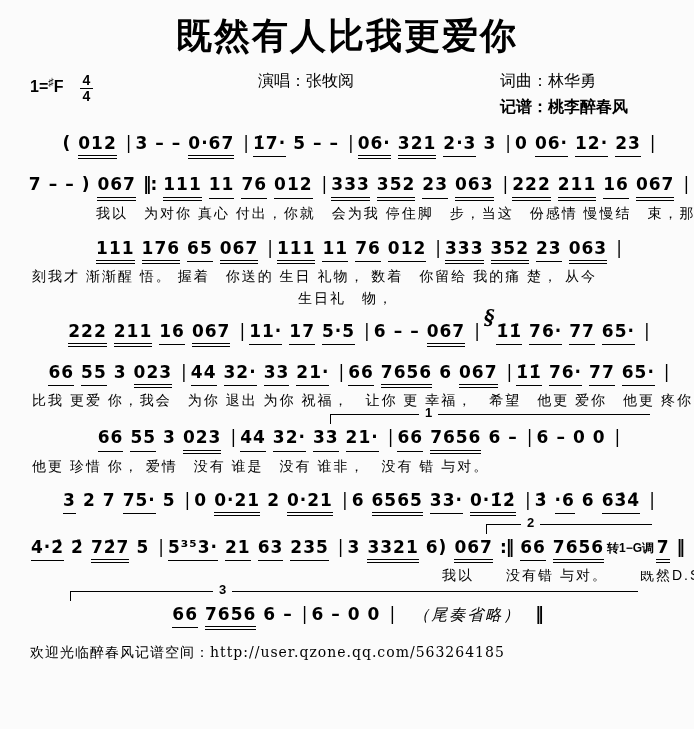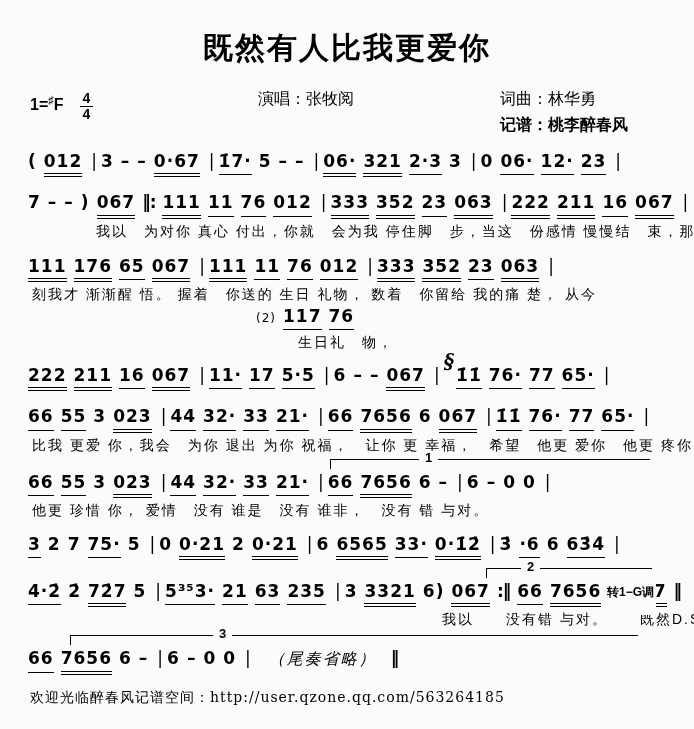--- a/index.html
+++ b/index.html
@@ -3,39 +3,39 @@
 <meta charset="utf-8">
 <style>
   html,body{margin:0;padding:0;}
   body{
     width:694px;height:729px;overflow:hidden;
     background:#fbfbfb;color:#000;
     font-family:"Liberation Sans","DejaVu Sans",sans-serif;
   }
   .page{position:relative;width:694px;height:729px;}
   .title{
-    text-align:center;font-size:30px;font-weight:bold;
-    margin:16px;padding-top:12px;letter-spacing:2px;
+    text-align:center;font-size:36px;font-weight:bold;
+    margin:0;padding-top:12px;letter-spacing:2px;
     font-family:"DejaVu Sans",sans-serif;
   }
   .meta{position:relative;height:58px;margin-top:6px;font-size:16px;padding-left:36px;}
   .keysig{position:absolute;left:30px;top:6px;font-weight:bold;font-size:16px;white-space:nowrap;}
   .keysig sup{font-size:11px;}
   .tsig{display:inline-block;vertical-align:middle;text-align:center;font-size:14px;font-weight:bold;margin-left:16px;line-height:1.05;}
   .tsig .num{display:block;border-bottom:1.5px solid #000;padding:0 3px;}
   .tsig .den{display:block;}
   .singer{position:absolute;left:258px;top:4px;}
   .composer{position:absolute;left:500px;top:4px;}
   .notator{position:absolute;left:500px;top:30px;font-weight:bold;}
 
   #score{margin-top:2px;}
   .system{margin-top:15px;}
   .music{
     font-family:"DejaVu Sans",sans-serif;font-weight:bold;font-size:17px;
-    padding-left:28px;white-space:nowrap;letter-spacing:1px;line-height:1.25;
+    padding-left:28px;white-space:nowrap;letter-spacing:1px;line-height:1.25;text-align:center;
   }
   .tok{display:inline-block;margin-right:7px;padding-bottom:2px;}
   .u1{border-bottom:1.5px solid #000;}
   .u2{border-bottom:4px double #000;padding-bottom:1px;}
   .k-bar{margin:0 3px 0 2px;font-weight:normal;}
   .k-rep{letter-spacing:-1px;}
   .k-segno{font-family:"DejaVu Serif",serif;font-style:italic;font-size:20px;position:relative;top:-13px;margin-right:1px;}
   .k-small{font-size:12px;font-weight:normal;align-self:flex-end;}
   .k-small-italic{font-size:16px;font-weight:normal;font-style:italic;letter-spacing:2px;font-family:"DejaVu Serif",serif;margin-left:14px;margin-right:14px;}
   .lyrics{font-size:14px;padding-left:32px;margin-top:4px;letter-spacing:2px;white-space:nowrap;}
@@ -88,21 +88,20 @@
       </div>
       <div class="system sys-line2">
         <div class="music"><span class="tok">7</span><span class="tok">–</span><span class="tok">–</span><span class="tok">)</span><span class="tok u2">067</span><span class="tok k-rep">‖:</span><span class="tok u2">111</span><span class="tok u1">11</span><span class="tok u1">76</span><span class="tok u1">012</span><span class="tok k-bar">|</span><span class="tok u2">333</span><span class="tok u2">352</span><span class="tok u1">23</span><span class="tok u2">063</span><span class="tok k-bar">|</span><span class="tok u2">222</span><span class="tok u2">211</span><span class="tok u1">16</span><span class="tok u2">067</span><span class="tok k-bar">|</span></div>
         <div class="lyrics">我以　为对你 真心 付出，你就　会为我 停住脚　步，当这　份感情 慢慢结　束，那一</div>
       </div>
       <div class="system sys-line3">
         <div class="music"><span class="tok u2">111</span><span class="tok u2">176</span><span class="tok u1">65</span><span class="tok u2">067</span><span class="tok k-bar">|</span><span class="tok u2">111</span><span class="tok u1">11</span><span class="tok u1">76</span><span class="tok u1">012</span><span class="tok k-bar">|</span><span class="tok u2">333</span><span class="tok u2">352</span><span class="tok u1">23</span><span class="tok u2">063</span><span class="tok k-bar">|</span></div>
         <div class="lyrics">刻我才 渐渐醒 悟。 握着　你送的 生日 礼物， 数着　你留给 我的痛 楚， 从今</div>
       </div>
       <div class="system sys-line3b">
-        <div class="music"><span class="tok k-small">(2)</span><span class="tok u1">117</span><span class="tok u1">76</span></div>
         <div class="lyrics">生日礼　物，</div>
       </div>
       <div class="system sys-line4">
         <div class="music"><span class="tok u2">222</span><span class="tok u2">211</span><span class="tok u1">16</span><span class="tok u2">067</span><span class="tok k-bar">|</span><span class="tok u1">11·</span><span class="tok u1">17</span><span class="tok u1">5·5</span><span class="tok k-bar">|</span><span class="tok">6</span><span class="tok">–</span><span class="tok">–</span><span class="tok u2">067</span><span class="tok k-bar">|</span><span class="tok k-segno">§</span><span class="tok u1">1̇1̇</span><span class="tok u1">76·</span><span class="tok u1">77</span><span class="tok u1">65·</span><span class="tok k-bar">|</span></div>
       </div>
       <div class="system sys-line5">
         <div class="music"><span class="tok u1">66</span><span class="tok u1">55</span><span class="tok">3</span><span class="tok u2">023</span><span class="tok k-bar">|</span><span class="tok u1">44</span><span class="tok u1">32·</span><span class="tok u1">33</span><span class="tok u1">21·</span><span class="tok k-bar">|</span><span class="tok u1">66</span><span class="tok u2">7656</span><span class="tok">6</span><span class="tok u2">067</span><span class="tok k-bar">|</span><span class="tok u1">1̇1̇</span><span class="tok u1">76·</span><span class="tok u1">77</span><span class="tok u1">65·</span><span class="tok k-bar">|</span></div>
         <div class="lyrics">比我 更爱 你，我会　为你 退出 为你 祝福，　让你 更 幸福，　希望　他更 爱你　他更 疼你，</div>
       </div>
       <div class="system sys-line5b">

